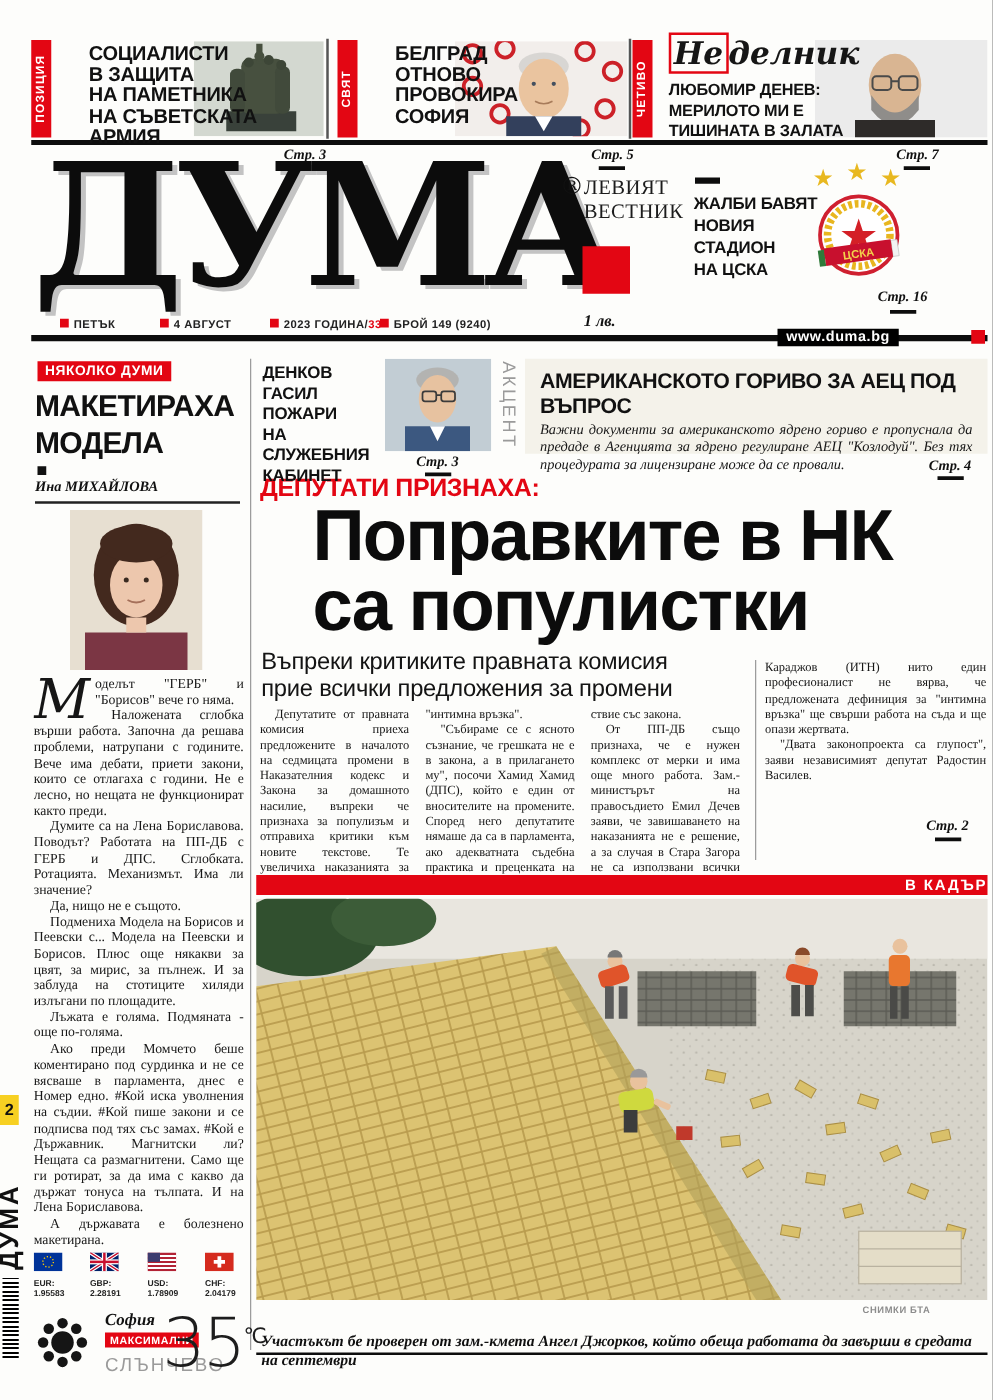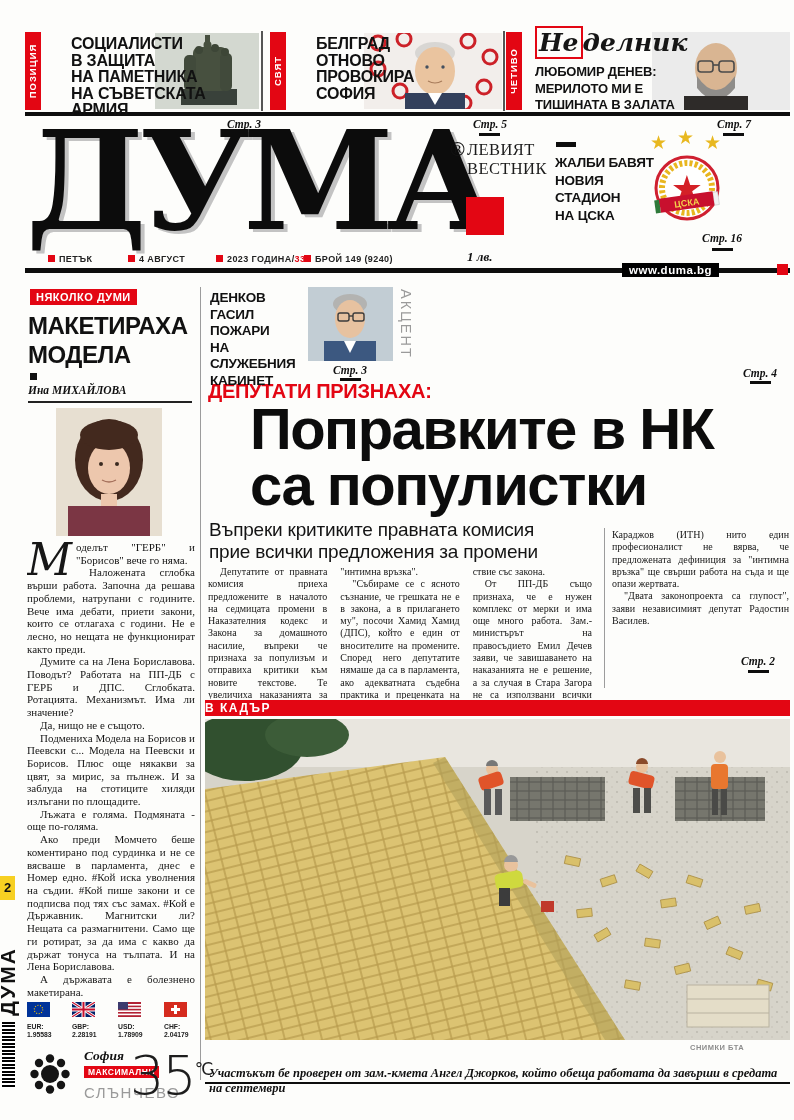--- a/index.html
+++ b/index.html
@@ -52,21 +52,21 @@
   .headline{font-size:58px;line-height:56px;font-weight:800;letter-spacing:-1.5px;color:#0c0c0c;}
   .subhead{font-size:19px;line-height:21.5px;color:#141414;letter-spacing:-0.2px;}
   .bodytxt{font-family:Liberation Serif, serif;font-size:10px;line-height:12.3px;text-align:justify;color:#161616;}
   .bodytxt p{margin:0;}
   .bodytxt p.ind{text-indent:12px;}
   .cols3{display:flex;gap:13px;}
   .cols3 > div{flex:1 1 0;}
   .vrule{width:1px;background:#9c9c9c;}
   
   .vk-bar{background:#e30613;color:#fff;font-size:12px;font-weight:bold;letter-spacing:1.5px;
-          text-align:left;line-height:16px;}
+          text-align:right;line-height:16px;}
   .credit{font-size:7.5px;font-weight:bold;color:#8d8d8d;letter-spacing:0.5px;}
   .caption{font-family:"Liberation Serif",serif;font-style:italic;font-weight:bold;font-size:12.5px;color:#101010;}
   .bot-rule{background:#0d0d0d;}
   
   .cur{width:44px;}
   .cur .lbl{font-size:6.8px;font-weight:bold;line-height:1.25;color:#222;margin-top:2px;}
   .wx-city{font-family:"Liberation Serif",serif;font-style:italic;font-weight:bold;font-size:13.5px;}
   .wx-badge{background:#e30613;color:#fff;font-size:8.5px;font-weight:bold;padding:1px 4px;letter-spacing:0.5px;}
   .wx-cond{font-size:15px;color:#9a9a9a;letter-spacing:1.5px;}
   .wx-temp{font-family:"DejaVu Sans",sans-serif;font-weight:200;font-size:54px;line-height:50px;letter-spacing:-2px;color:#1d1d1d;}
@@ -323,20 +323,24 @@
     <rect x="45" y="26" width="11" height="8" rx="2" fill="none" stroke="#3b3b3b" stroke-width="1.4"></rect>
     <line x1="41" y1="29" x2="45" y2="29" stroke="#3b3b3b" stroke-width="1.4"></line>
     <rect x="16" y="54" width="52" height="20" fill="#3c5880"></rect>
     <polygon points="36,54 48,54 42,66" fill="#fff"></polygon>
   </svg>
   <div class="pref abs" style="left:320px;top:364px;">Стр. 3</div>
   <div class="dash abs" style="left:340px;top:378px;"></div>
 
   <div class="abs" style="left:398px;top:289px;width:16px;height:74px;">
     <span class="vcw">АКЦЕНТ</span>
+  </div>
+  <div class="akc-box abs" style="left:420px;top:287px;width:370px;height:76px;">
+    <div class="akc-title">АМЕРИКАНСКОТО ГОРИВО ЗА АЕЦ ПОД ВЪПРОС</div>
+    <div class="akc-body">Важни документи за американското ядрено гориво е пропуснала да предаде в Агенцията за ядрено регулиране АЕЦ "Козлодуй". Без тях процедурата за лицензиране може да се провали.</div>
   </div>
   <div class="pref abs" style="left:730px;top:367px;">Стр. 4</div>
   <div class="dash abs" style="left:750px;top:381px;"></div>
 
   <div class="kicker abs" style="left:208px;top:380px;">ДЕПУТАТИ ПРИЗНАХА:</div>
   <div class="headline ml abs" style="left:206px;top:401px;width:586px;margin-left:44px;">Поправките в НК
 са популистки</div>
   <div class="subhead ml abs" style="left:209px;top:519px;width:390px;">Въпреки критиките правната комисия
 прие всички предложения за промени</div>
 

